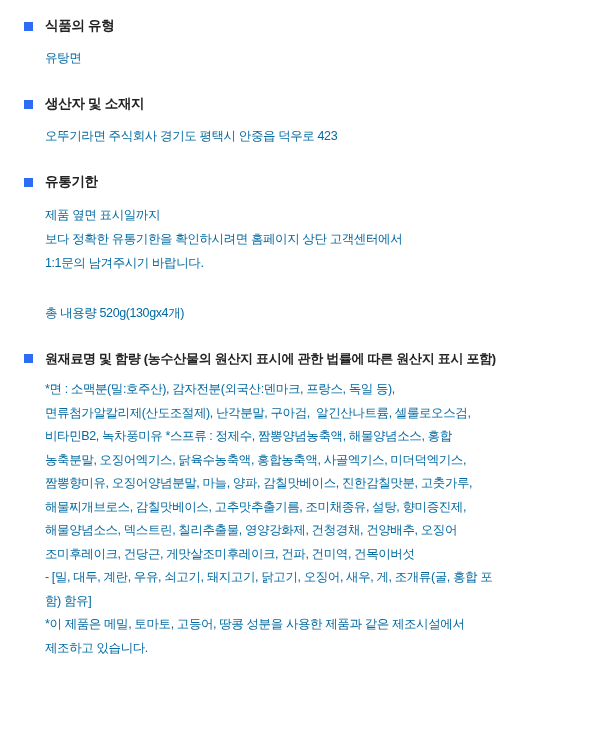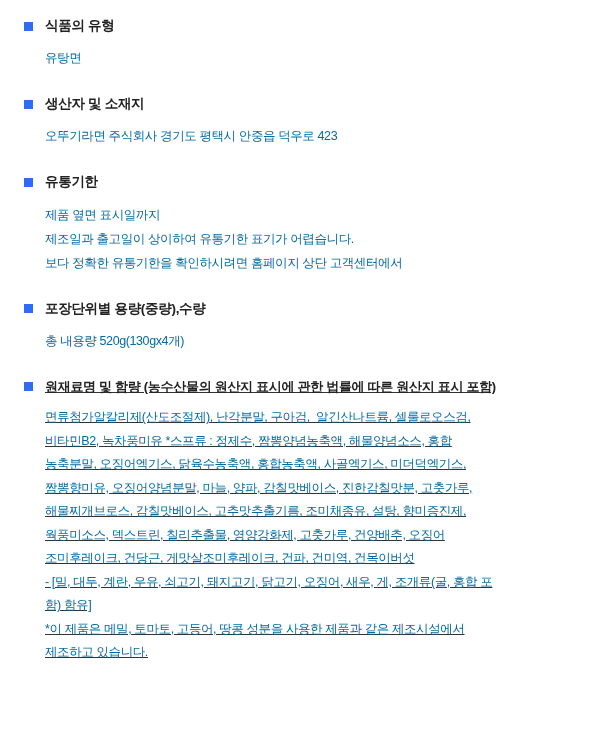--- a/index.html
+++ b/index.html
@@ -17,21 +17,20 @@
   }
   .page {
     width: 528px;
     padding: 18px 24px 0 24px;
   }
   .section {
     margin-bottom: 26px;
   }
   .section.last {
     margin-bottom: 0;
-    text-decoration: underline;
   }
   .sec-head {
     display: flex;
     align-items: center;
     margin-bottom: 12px;
   }
   .bullet {
     width: 9px;
     height: 9px;
     background: #2f6cf6;
@@ -89,47 +88,44 @@
     </div>
   </div>
 
   <div class="section">
     <div class="sec-head">
       <span class="bullet"></span>
       <span class="sec-title">유통기한</span>
     </div>
     <div class="sec-body">
       <div class="line">제품 옆면 표시일까지</div>
-      <div class="line">제조일과 출고일이 상이하여 유통기한 표기가 어렵습니다.</div>
       <div class="line">보다 정확한 유통기한을 확인하시려면 홈페이지 상단 고객센터에서</div>
+      <div class="line">1:1문의 남겨주시기 바랍니다.</div>
     </div>
   </div>
 
   <div class="section">
-    <div class="sec-head">
-      <span class="bullet"></span>
-      <span class="sec-title">포장단위별 용량(중량),수량</span>
-    </div>
     <div class="sec-body">
       <div class="line">총 내용량 520g(130gx4개)</div>
     </div>
   </div>
 
   <div class="section last sec-ingredients">
     <div class="sec-head">
       <span class="bullet"></span>
       <span class="sec-title">원재료명 및 함량 (농수산물의 원산지 표시에 관한 법률에 따른 원산지 표시 포함)</span>
     </div>
     <div class="sec-body">
+      <div class="line">*면 : 소맥분(밀:호주산), 감자전분(외국산:덴마크, 프랑스, 독일 등),</div>
       <div class="line">면류첨가알칼리제(산도조절제), 난각분말, 구아검,  알긴산나트륨, 셀룰로오스검,</div>
       <div class="line">비타민B2, 녹차풍미유 *스프류 : 정제수, 짬뽕양념농축액, 해물양념소스, 홍합</div>
       <div class="line">농축분말, 오징어엑기스, 닭육수농축액, 홍합농축액, 사골엑기스, 미더덕엑기스,</div>
       <div class="line">짬뽕향미유, 오징어양념분말, 마늘, 양파, 감칠맛베이스, 진한감칠맛분, 고춧가루,</div>
       <div class="line">해물찌개브로스, 감칠맛베이스, 고추맛추출기름, 조미채종유, 설탕, 향미증진제,</div>
-      <div class="line">웍풍미소스, 덱스트린, 칠리추출물, 영양강화제, 고춧가루, 건양배추, 오징어</div>
+      <div class="line">해물양념소스, 덱스트린, 칠리추출물, 영양강화제, 건청경채, 건양배추, 오징어</div>
       <div class="line">조미후레이크, 건당근, 게맛살조미후레이크, 건파, 건미역, 건목이버섯</div>
       <div class="line">- [밀, 대두, 계란, 우유, 쇠고기, 돼지고기, 닭고기, 오징어, 새우, 게, 조개류(굴, 홍합 포함) 함유]</div>
       <div class="line">*이 제품은 메밀, 토마토, 고등어, 땅콩 성분을 사용한 제품과 같은 제조시설에서</div>
       <div class="line">제조하고 있습니다.</div>
     </div>
   </div>
 
 </div>
 
 </body></html>

